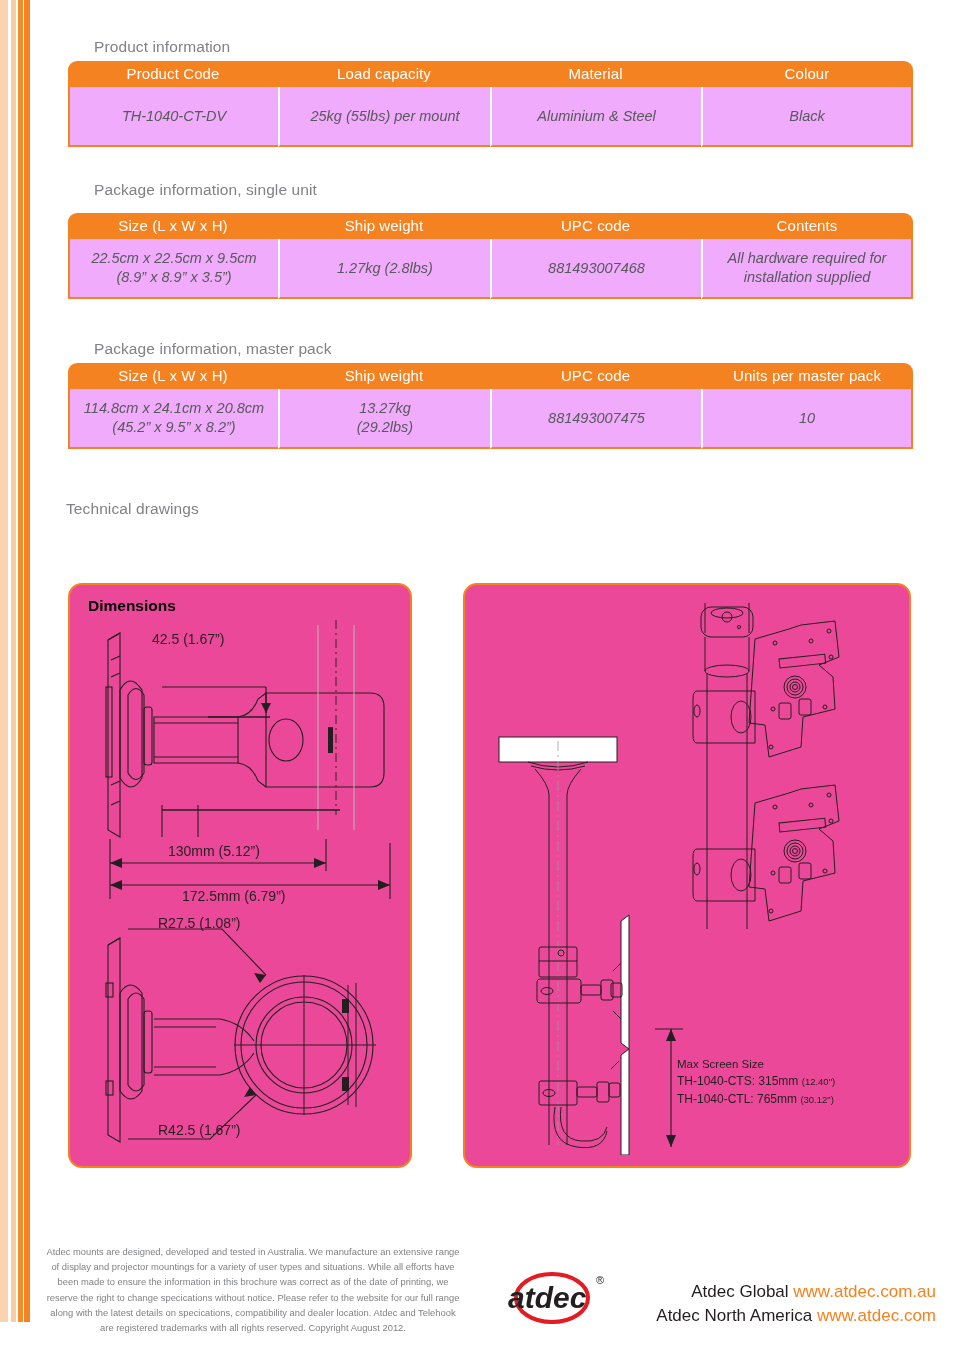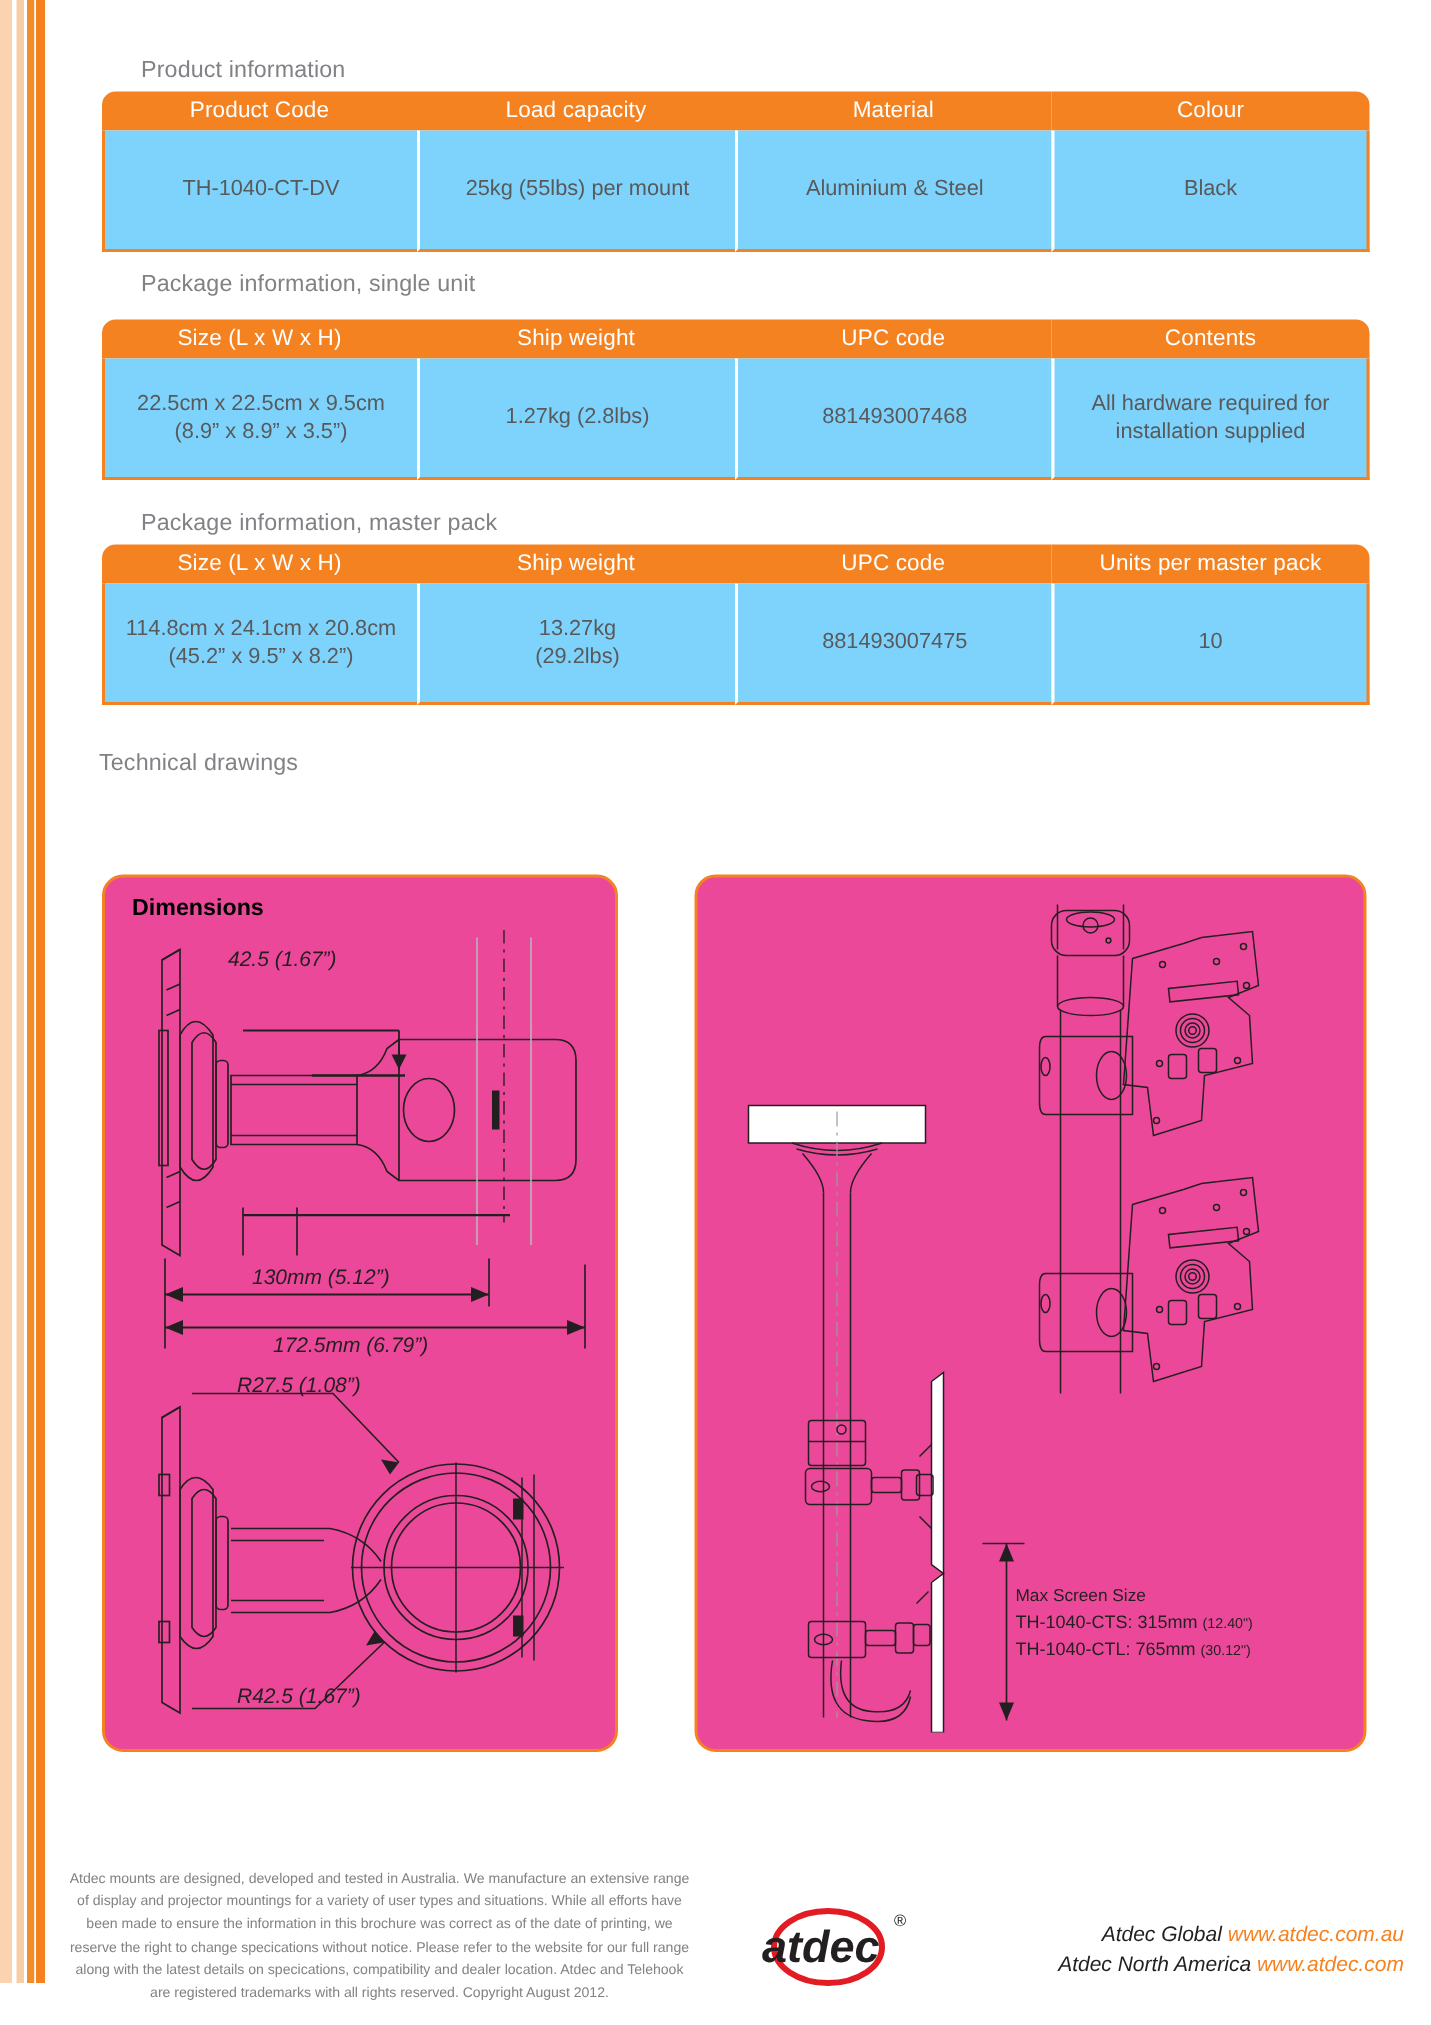--- a/index.html
+++ b/index.html
@@ -57,30 +57,31 @@
     font-weight: normal;
     font-size: 15px;
     padding: 4px 4px 5px;
     text-align: center;
     letter-spacing: .1px;
   }
   .spec-table thead th:first-child { border-top-left-radius: 9px; }
   .spec-table thead th:last-child  { border-top-right-radius: 9px; }
 
   .spec-table tbody td {
-    background: #7dd3fc;
+    background: #f0abfc;
     color: #58595b;
     font-size: 14.5px;
     text-align: center;
     vertical-align: middle;
-    height: 81px;
+    height: 60px;
     padding: 4px 8px;
     border-left: 2px solid #ffffff;
     border-bottom: 2px solid #f58220;
     line-height: 1.3;
+    font-style: italic;
   }
   .spec-table tbody td:first-child {
     border-left: 2px solid #f58220;
   }
   .spec-table tbody td:last-child {
     border-right: 2px solid #f58220;
   }
 
   
   .panels {
@@ -113,21 +114,20 @@
     line-height: 1.42;
     color: #000000;
   }
   .note-text b { font-weight: bold; }
 
   .dim-label {
     position: absolute;
     font-size: 14px;
     color: #231f20;
     white-space: nowrap;
-    font-style: italic;
   }
 
   .max-screen {
     position: absolute;
     left: 212px; top: 473px;
     color: #231f20;
   }
   .max-screen .ms-title { font-size: 11.5px; font-weight: normal; margin-bottom: 4px; }
   .max-screen .ms-line  { font-size: 12px; margin-top: 4px; white-space: nowrap; }
   .max-screen .ms-line .inch { font-size: 9.5px; }
@@ -142,24 +142,23 @@
     line-height: 1.62;
     color: #808285;
     text-align: center;
   }
   .logo-block { position: absolute; left: 500px; top: 28px; }
   .brand-lines {
     position: absolute;
     left: 628px; top: 1280px;
     text-align: right;
     width: 308px;
-    font-size: 14px;
+    font-size: 17px;
     line-height: 1.42;
     color: #231f20;
-    font-style: italic;
   }
   .brand-lines .url { color: #f58220; }
 
   svg { display: block; }
 </style>
 </head>
 <body>
 
 <div class="stripes">
   <div class="s s1"></div>

